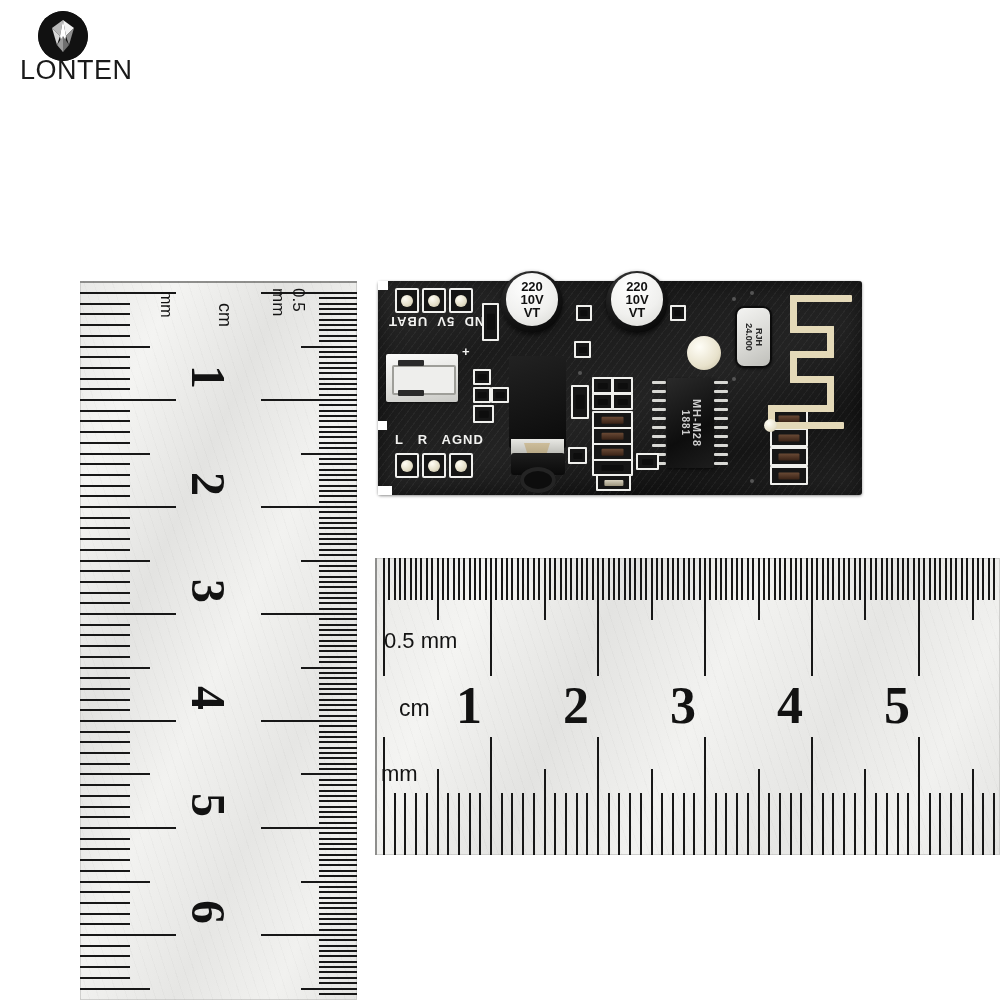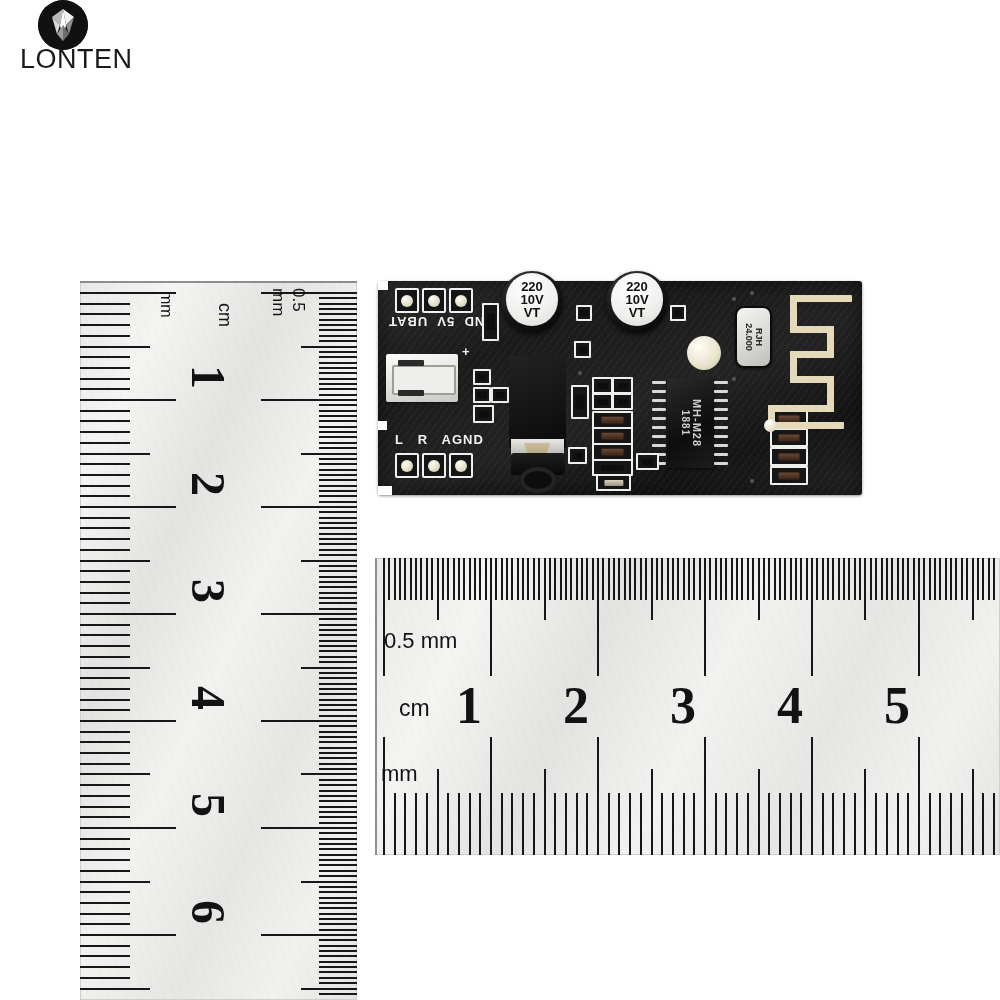--- a/index.html
+++ b/index.html
@@ -1,20 +1,20 @@
 <!DOCTYPE html>
 <html><head>
 <meta charset="utf-8">
 <style>
   html,body{margin:0;padding:0;background:#ffffff;}
   body{width:1000px;height:1000px;position:relative;overflow:hidden;
        font-family:"Liberation Sans",sans-serif;}
 
   
-  #brand{position:absolute;left:12px;top:0;width:180px;height:80px;}
+  #brand{position:absolute;left:12px;top:11px;width:180px;height:80px;}
   #brand-mark{position:absolute;left:26px;top:0;width:50px;height:50px;border-radius:50%;
               background:#111;overflow:hidden;}
   #brand-name{position:absolute;left:8px;top:44px;font-size:27px;letter-spacing:.5px;
               color:#1a1a1a;font-family:"Liberation Sans",sans-serif;font-weight:400;}
 
   
   .ruler{position:absolute;background:
       linear-gradient(115deg,#e9e9e7 0%,#f4f4f2 16%,#e3e3e1 34%,#f2f2f0 52%,#e6e6e4 70%,#f1f1ef 86%,#e4e4e2 100%);
       box-shadow:0 0 0 1px #cfcfcd inset;}
   .ruler.v{left:80px;top:281px;width:277px;height:719px;}

